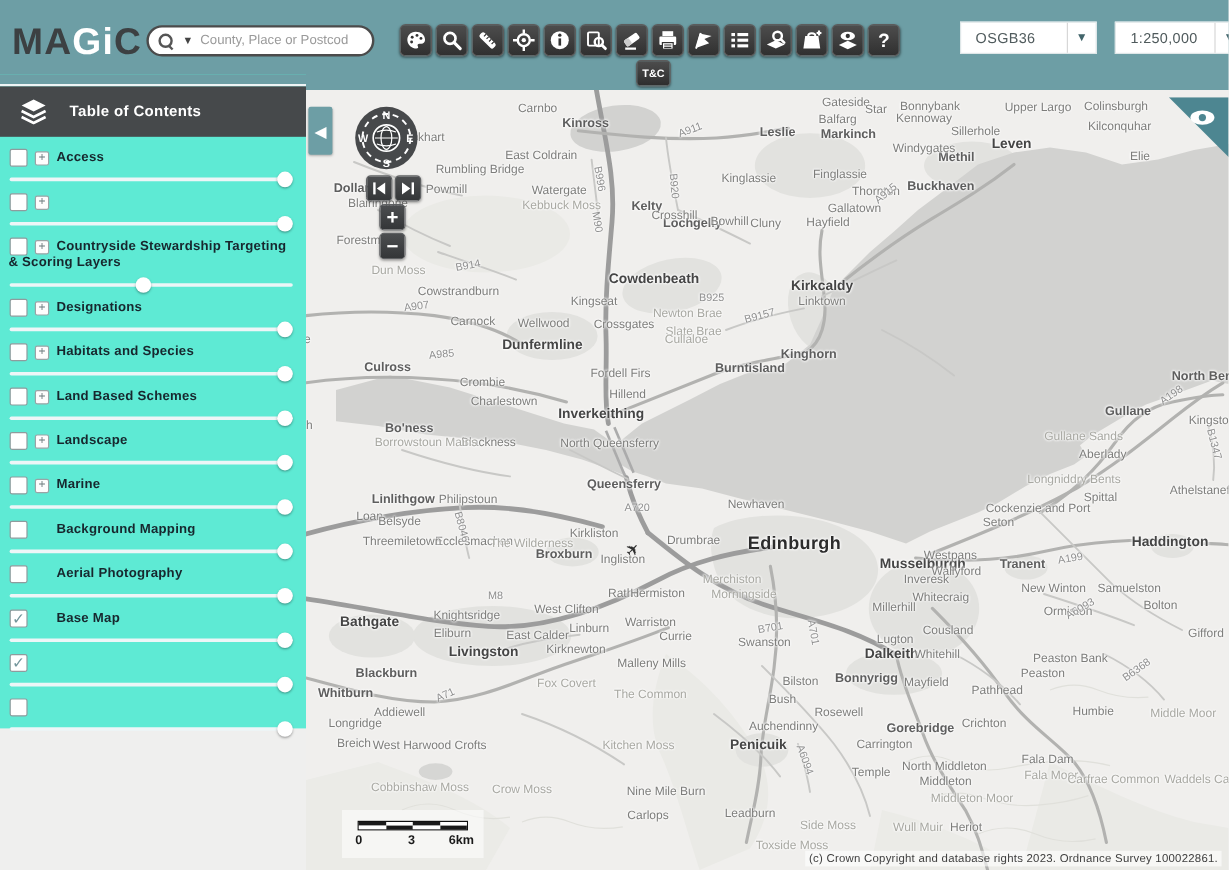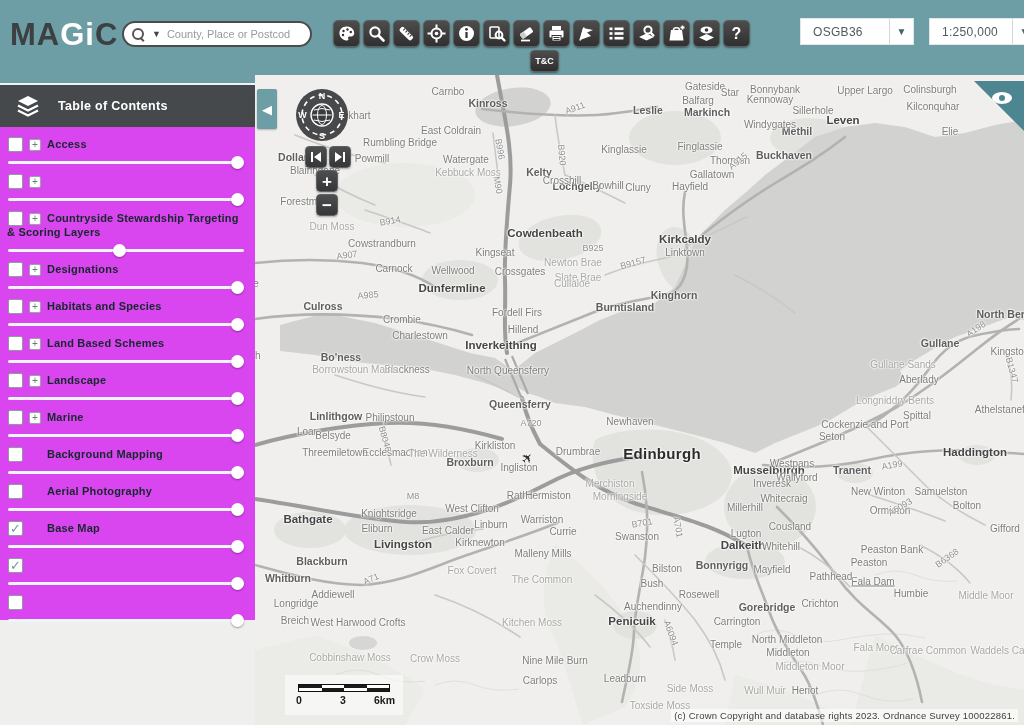--- a/index.html
+++ b/index.html
@@ -24,21 +24,21 @@
   .tbtn svg { width:19px; height:19px; }
   #tc-btn { position:absolute; left:530px; top:50px; width:29px; height:22px; border-radius:4px; background:linear-gradient(#4d4d4d,#2e2e2e); border:1px solid #5c5c5c; color:#fff; font-size:9px; font-weight:bold; display:flex; align-items:center; justify-content:center; box-shadow:0 1px 2px rgba(0,0,0,.4); }
 
   .hselect { position:absolute; top:18px; height:27px; background:#fff; border:1px solid #dfe7e8; display:flex; align-items:center; }
   .hselect .val { flex:1; font-size:12px; color:#4f5a5c; padding-left:12px; letter-spacing:.3px; }
   .hselect .arr { width:24px; height:100%; border-left:1px solid #d7d7d7; display:flex; align-items:center; justify-content:center; font-size:10px; color:#42656b; }
   #proj-select { left:800px; width:114px; }
   #scale-select { left:929px; width:108px; }
 
   
-  #sidebar { position:absolute; left:0; top:75px; width:255px; height:545px; background:#d946ef; }
+  #sidebar { position:absolute; left:0; top:62px; width:255px; height:545px; background:#5eead4; }
   #sidebar-topstrip { height:10px; background:#6d9ea5; border-bottom:2px solid #eef4f5; }
   #toc-header { height:42px; background:#46494b; color:#fff; display:flex; align-items:center; padding-left:16px; }
   #toc-header svg { width:24px; height:22px; margin-right:18px; }
   #toc-title { font-size:12.5px; font-weight:bold; letter-spacing:.3px; }
   #toc-items { padding:10px 9px 0 4px; }
   .toc-item { position:relative; height:37px; }
   .toc-item.tall { height:51px; }
   .cb { position:absolute; left:4px; top:0; width:15px; height:15px; background:#fff; border:1px solid #8f9b9d; border-radius:2px; cursor:pointer; font-size:13px; line-height:13px; color:#74969c; text-align:center; }
   .expand { position:absolute; left:25px; top:2px; width:12px; height:12px; background:#fdfdfd; border:1px solid #9aa4a6; border-radius:2px; cursor:pointer; color:#6c7a7d; font-size:10px; line-height:10px; text-align:center; }
   .toc-label { display:block; padding-left:3px; text-indent:40px; font-size:11px; font-weight:bold; color:#17272e; line-height:14px; letter-spacing:.2px; }
@@ -550,21 +550,21 @@
         <span class="maplabel ml-small" style="left: 103px; top: 547px;">West Harwood Crofts</span>
         <span class="maplabel ml-small" style="left: 382px; top: 461px;">Swanston</span>
         <span class="maplabel ml-small" style="left: 412px; top: 493px;">Bilston</span>
         <span class="maplabel ml-small" style="left: 397px; top: 508px;">Bush</span>
         <span class="maplabel ml-small" style="left: 444px; top: 519px;">Rosewell</span>
         <span class="maplabel ml-small" style="left: 398px; top: 531px;">Auchendinny</span>
         <span class="maplabel ml-small" style="left: 471px; top: 569px;">Temple</span>
         <span class="maplabel ml-small" style="left: 482px; top: 546px;">Carrington</span>
         <span class="maplabel ml-small" style="left: 532px; top: 564px;">North Middleton</span>
         <span class="maplabel ml-small" style="left: 533px; top: 577px;">Middleton</span>
-        <span class="maplabel ml-small" style="left: 618px; top: 506px; text-decoration: underline;">Fala Dam</span>
+        <span class="maplabel ml-small" style="left: 618px; top: 558px;">Fala Dam</span>
         <span class="maplabel ml-small" style="left: 656px; top: 518px;">Humbie</span>
         <span class="maplabel ml-small" style="left: 565px; top: 528px;">Crichton</span>
         <span class="maplabel ml-small" style="left: 576px; top: 501px;">Pathhead</span>
         <span class="maplabel ml-small" style="left: 614px; top: 487px;">Peaston</span>
         <span class="maplabel ml-small" style="left: 637px; top: 474px;">Peaston Bank</span>
         <span class="maplabel ml-small" style="left: 491px; top: 458px;">Lugton</span>
         <span class="maplabel ml-small" style="left: 526px; top: 471px;">Whitehill</span>
         <span class="maplabel ml-small" style="left: 517px; top: 494px;">Mayfield</span>
         <span class="maplabel ml-small" style="left: 664px; top: 304px;">Aberlady</span>
         <span class="maplabel ml-small" style="left: 662px; top: 340px;">Spittal</span>

